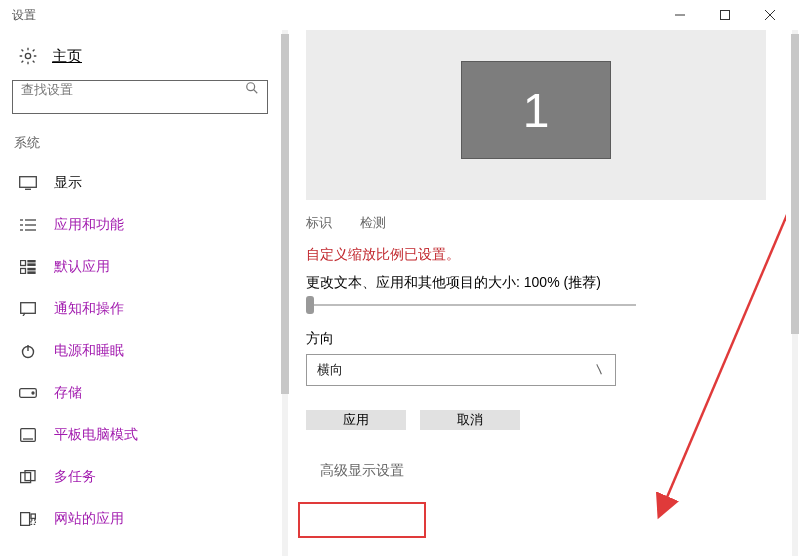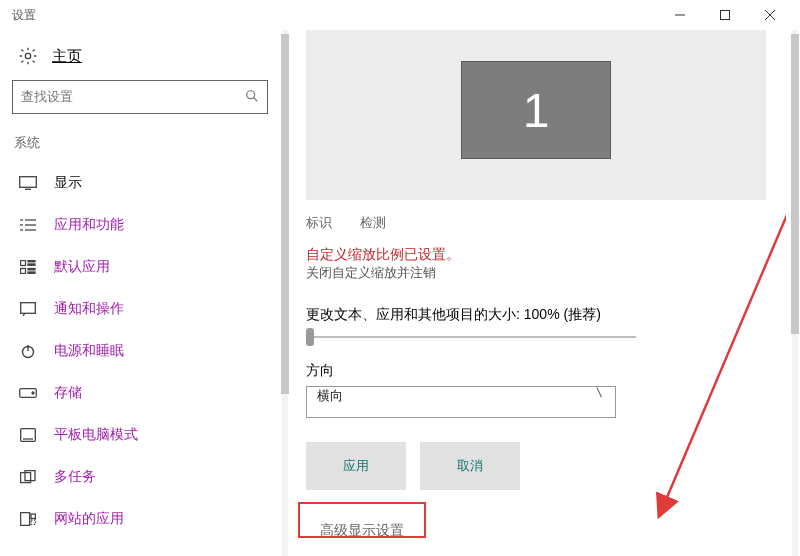--- a/index.html
+++ b/index.html
@@ -48,21 +48,21 @@
     font-size: 15px;
     text-decoration: underline;
   }
   .gear {
     width: 20px; height: 20px; display:inline-block;
   }
   .search-box {
     border: 1.5px solid #666;
     height: 34px;
     display: flex;
-    align-items: center;
+    align-items: flex-start;
     padding: 0 8px;
     color: #777;
     font-size: 13px;
     margin-bottom: 18px;
   }
   .search-box .ph { flex:1; }
   .section-label {
     color: #666;
     font-size: 13px;
     padding: 2px 6px 10px 2px;
@@ -143,31 +143,31 @@
     height:2px; background:#bdbdbd; transform:translateY(-50%);
   }
   .slider .thumb {
     position:absolute; left:0; top:50%; transform:translate(-50%,-50%);
     width:8px; height:18px; background:#999; border-radius:3px;
   }
   .select-box {
     border:1px solid #999;
     height: 32px;
     width: 310px;
-    display:flex; align-items:flex-start;
+    display:flex; align-items:center;
     padding: 0 10px;
     justify-content: space-between;
     color:#222; font-size:13px;
   }
   .chev { color:#666; font-size:11px; }
   .btn-row { display:flex; gap:14px; margin-top: 24px; }
   .btn {
-    width: 100px; height:48px;
+    width: 100px; height:20px;
     background:#e1e1e1;
-    color:#0f766e;
+    color:#000000;
     display:flex; align-items:center; justify-content:center;
     font-size:13px;
   }
   .adv-link {
     display:inline-block;
     margin-top: 26px;
     padding: 6px 14px;
     color:#666;
     font-size:14px;
   }
@@ -338,21 +338,20 @@
         <span>1</span>
       </div>
     </div>
 
     <div class="links-row">
       <span>标识</span>
       <span>检测</span>
     </div>
 
     <div class="warn">自定义缩放比例已设置。</div>
-    <div class="subnote">关闭自定义缩放并注销</div>
 
     <div class="label">更改文本、应用和其他项目的大小: 100% (推荐)</div>
     <div class="slider">
       <div class="track"></div>
       <div class="thumb" style="left:4px"></div>
     </div>
 
     <div class="label">方向</div>
     <div class="select-box">
       <span>横向</span>

